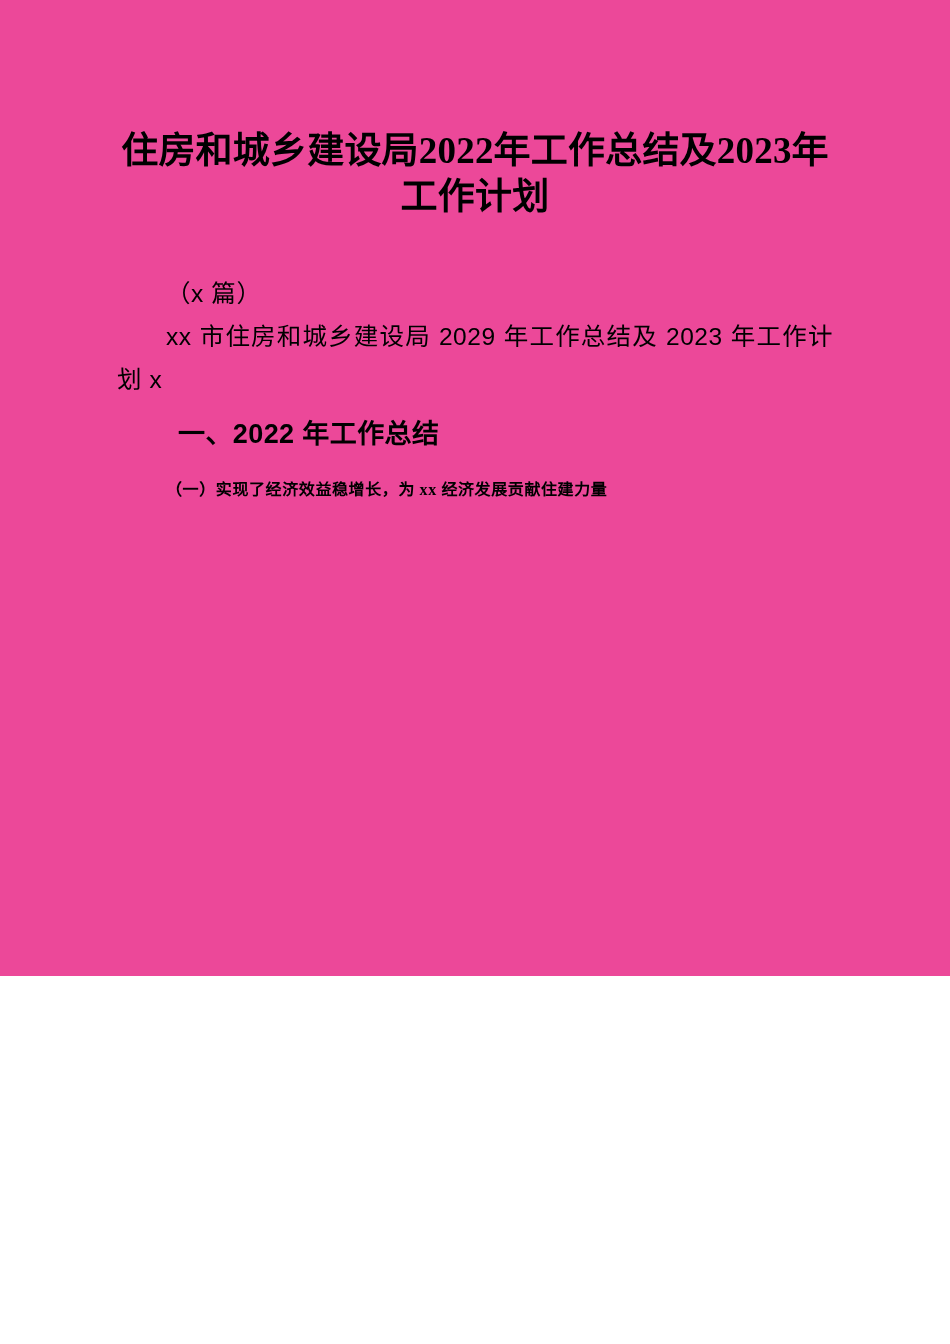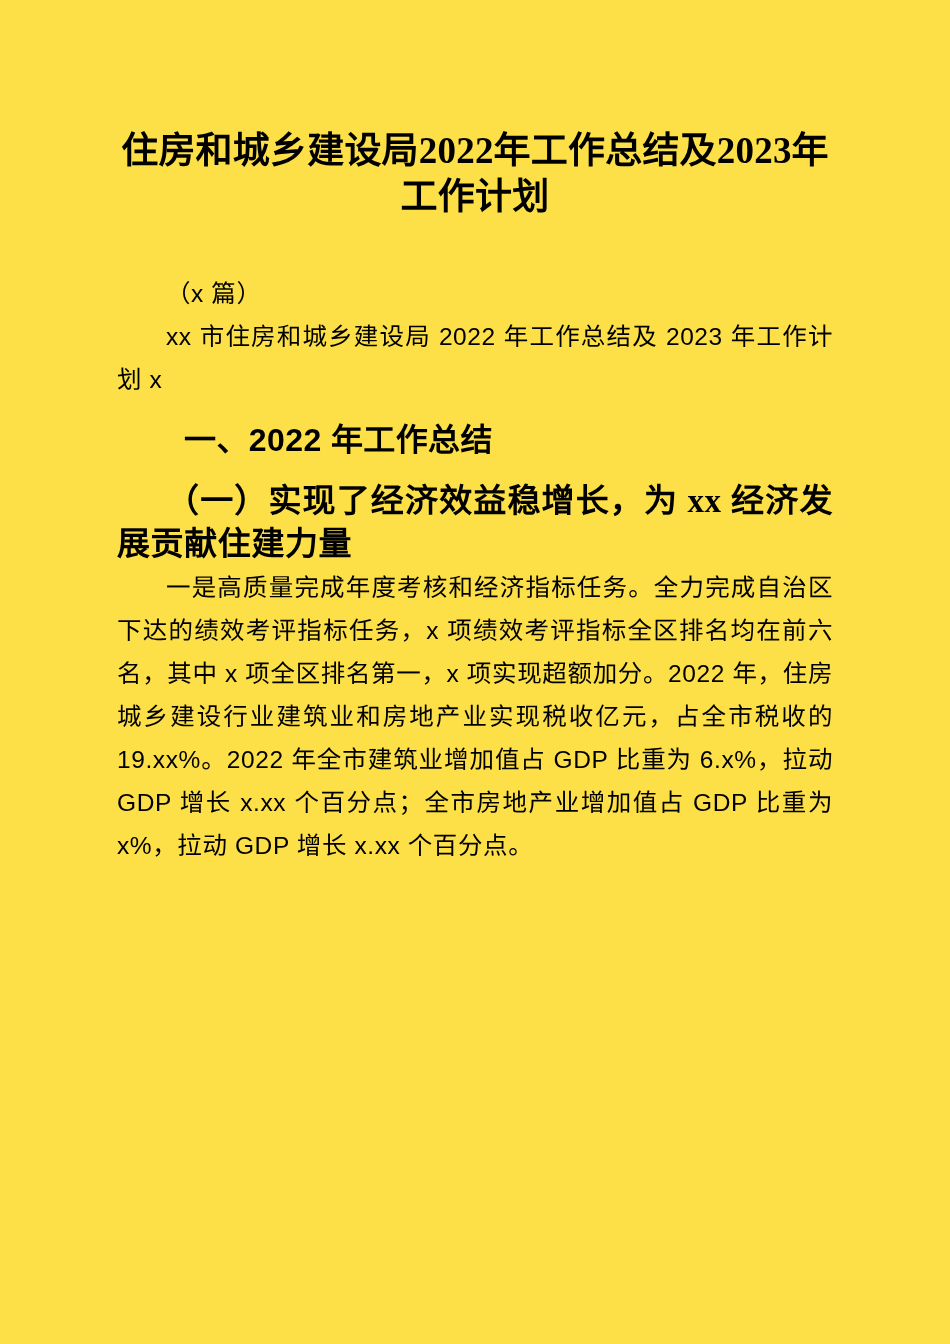--- a/index.html
+++ b/index.html
@@ -5,22 +5,22 @@
 <style>
   html, body {
     margin: 0;
     padding: 0;
     background: #ffffff;
   }
 
   .page {
     position: relative;
     width: 950px;
-    height: 1344px;
-    background: #fde047;
+    height: 976px;
+    background: #ec4899;
     margin: 0 auto;
     overflow: hidden;
     box-sizing: border-box;
   }
 
   .content {
     position: absolute;
     left: 117px;
     top: 0;
     width: 716px;
@@ -59,33 +59,33 @@
   }
 
   .para.indent {
     text-indent: 49px;
   }
 
   
   .h-num {
     font-family: "Liberation Sans", "DejaVu Sans", sans-serif;
     font-weight: bold;
-    font-size: 32px;
+    font-size: 27px;
     line-height: 43px;
     color: #000000;
-    margin: 18px;
+    margin: 12px;
     text-indent: 49px;
     letter-spacing: 0.4px;
   }
 
   
   .h-sub {
     font-family: "Liberation Serif", "DejaVu Serif", serif;
     font-weight: bold;
-    font-size: 33px;
+    font-size: 16px;
     line-height: 43px;
     color: #000000;
     margin: 0;
     text-indent: 49px;
     text-align: justify;
     text-justify: inter-ideograph;
     letter-spacing: 0.6px;
     word-break: break-word;
   }
 </style>
@@ -94,23 +94,22 @@
 
 <div class="page">
   <div class="content">
 
     <h1 class="doc-title">住房和城乡建设局2022年工作总结及2023年工作计划</h1>
 
     <div class="title-gap"></div>
 
     <p class="para indent">（x 篇）</p>
 
-    <p class="para indent">xx 市住房和城乡建设局 2022 年工作总结及 2023 年工作计划 x</p>
+    <p class="para indent">xx 市住房和城乡建设局 2029 年工作总结及 2023 年工作计划 x</p>
 
 
     <p class="h-num">一、2022 年工作总结</p>
 
     <p class="h-sub">（一）实现了经济效益稳增长，为 xx 经济发展贡献住建力量</p>
 
-    <p class="para indent">一是高质量完成年度考核和经济指标任务。全力完成自治区下达的绩效考评指标任务，x 项绩效考评指标全区排名均在前六名，其中 x 项全区排名第一，x 项实现超额加分。2022 年，住房城乡建设行业建筑业和房地产业实现税收亿元，占全市税收的 19.xx%。2022 年全市建筑业增加值占 GDP 比重为 6.x%，拉动 GDP 增长 x.xx 个百分点；全市房地产业增加值占 GDP 比重为 x%，拉动 GDP 增长 x.xx 个百分点。</p>
 
   </div>
 </div>
 
 </body></html>

